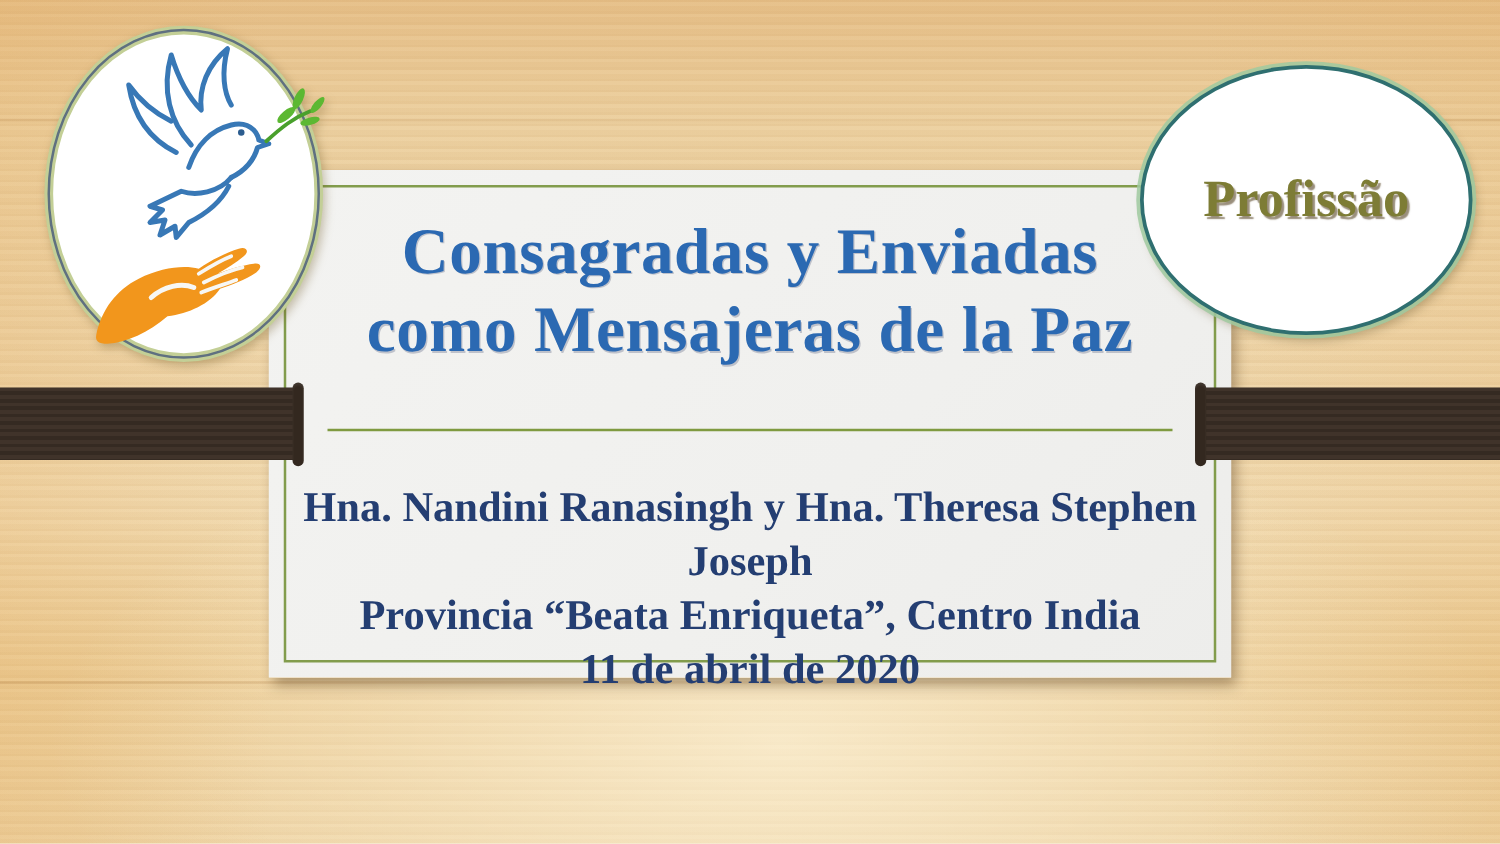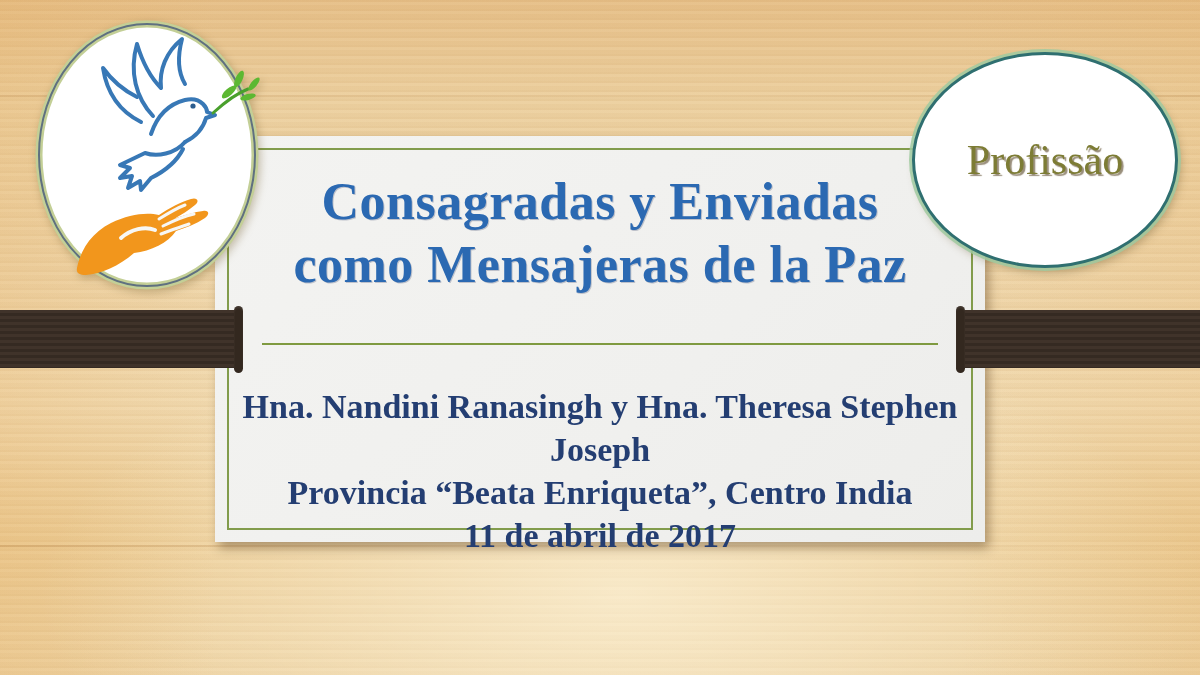--- a/index.html
+++ b/index.html
@@ -80,21 +80,21 @@
     background:#ffffff;
     border:3px solid #2f6f70;
     border-radius:50%;
     box-shadow:0 0 0 3px rgba(160,202,160,0.85), 3px 5px 8px rgba(100,80,40,0.35);
     display:flex;flex-direction:column;align-items:center;justify-content:center;
     gap:4px;
   }
   .badge-line{
     color:#7d7c35;
     font-size:42px;line-height:56px;
-    font-weight:normal;
+    font-weight:bold;
     text-shadow:2px 2px 1px rgba(70,50,15,0.55);
   }
 </style>
 </head>
 <body>
 
 <div class="stage">
 
   <div class="wood-seam seam-1"></div>
   <div class="wood-seam seam-2"></div>
@@ -107,21 +107,21 @@
   <div class="card">
     <div class="card-border"></div>
     <div class="title">
       <div>Consagradas y Enviadas</div>
       <div>como Mensajeras de la Paz</div>
     </div>
     <div class="title-divider"></div>
     <div class="subtitle">
       <div>Hna. Nandini Ranasingh y Hna. Theresa Stephen Joseph</div>
       <div>Provincia “Beata Enriqueta”, Centro India</div>
-      <div>11 de abril de 2017</div>
+      <div>11 de abril de 2020</div>
     </div>
   </div>
 
   <div class="emblem">
     <svg width="228" height="278" viewBox="0 0 228 278">
       <ellipse cx="114" cy="139" rx="108" ry="131" fill="#ffffff" stroke="#c3cf96" stroke-width="7"></ellipse>
       <ellipse cx="114" cy="139" rx="108" ry="131" fill="none" stroke="#5f7080" stroke-width="2"></ellipse>
 
       <g stroke="#3878b6" stroke-width="4" fill="none" stroke-linecap="round" stroke-linejoin="round">
         <path d="M108,106 C88,96 74,78 70,52 C80,66 92,75 104,81"></path>

